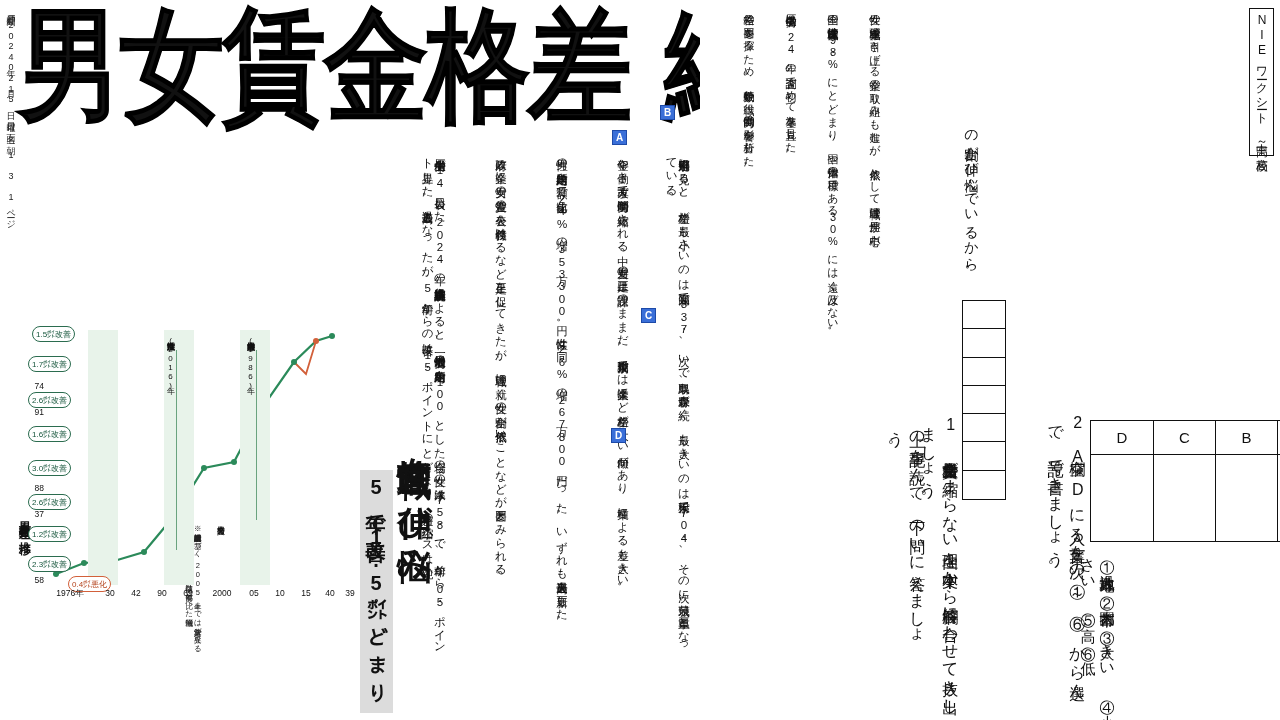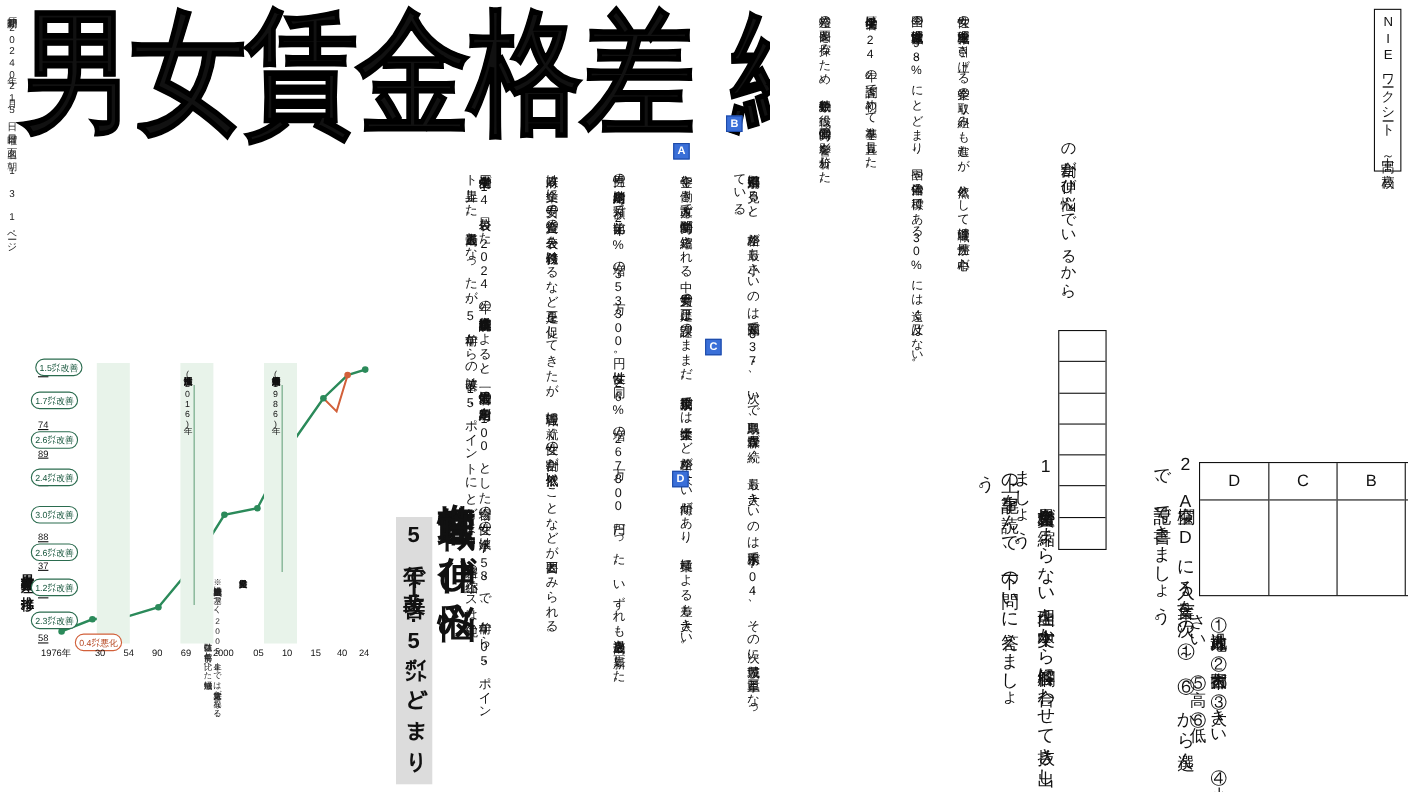--- a/index.html
+++ b/index.html
@@ -92,23 +92,23 @@
   .chart-legend {
     position:absolute; left:200px; top:190px;
     font-size:8px;
     writing-mode: vertical-rl; text-orientation: upright;
   }
   .plot { position:absolute; left:30px; top:0; width:300px; height:255px; }
   .yaxis {
     position:absolute; left:8px; top:0; height:255px; width:22px;
     font-size:8.5px;
   }
-  .yaxis span { position:absolute; right:0; transform:translateY(-50%);text-decoration:underline; }
+  .yaxis span { position:absolute; right:0; transform:translateY(-50%); }
   .xaxis {
-    position:absolute; left:21px; top:258px; width:300px; height:14px;
+    position:absolute; left:40px; top:258px; width:300px; height:14px;
     font-size:8.5px;
   }
   .xaxis span { position:absolute; transform:translateX(-50%); }
   .band { position:absolute; background:#e8f3ea; }
   .bubble {
     position:absolute;
     font-size:8px;
     border:1px solid #2b6c4f;
     border-radius:8px;
     background:#fff;
@@ -219,21 +219,21 @@
     <div class="chart">
 
       <div class="chart-title">男女賃金格差の推移</div>
       <div class="chart-note">※賃金構造基本統計調査に基づく。2005年までは算定方法が異なるため、グラフ上の数値は一部年前と比べた増減幅</div>
       <div class="chart-legend">男女賃金格差</div>
 
       <div class="yaxis">
         <span style="top:3%">78</span>
         <span style="top:12%">76</span>
         <span style="top:22%">74</span>
-        <span style="top:32%">89</span>
+        <span style="top:32%">91</span>
         <span style="top:42%">70</span>
         <span style="top:52%">68</span>
         <span style="top:62%">88</span>
         <span style="top:72%">37</span>
         <span style="top:82%">62</span>
         <span style="top:91%">60</span>
         <span style="top:98%">58</span>
       </div>
 
       <div class="plot">
@@ -262,44 +262,44 @@
         </svg>
 
         
         <div class="vline" style="left:132px;top:20px;height:200px"></div>
         <div class="vline" style="left:212px;top:20px;height:170px"></div>
 
         
         <div class="bubble" style="left:-12px;top:-4px">1.5㌽改善</div>
         <div class="bubble" style="left:-16px;top:26px">1.7㌽改善</div>
         <div class="bubble" style="left:-16px;top:62px">2.6㌽改善</div>
-        <div class="bubble" style="left:-16px;top:96px">2.4㌽改善</div>
+        <div class="bubble" style="left:-16px;top:96px">1.6㌽改善</div>
         <div class="bubble" style="left:-16px;top:130px">3.0㌽改善</div>
         <div class="bubble" style="left:-16px;top:164px">2.6㌽改善</div>
         <div class="bubble" style="left:-16px;top:196px">1.2㌽改善</div>
         <div class="bubble" style="left:-16px;top:226px">2.3㌽改善</div>
         <div class="bubble warn" style="left:24px;top:246px">0.4㌽悪化</div>
 
         
         <div class="annot" style="left:120px;top:6px;height:88px">女性活躍推進法施行(2016年)</div>
         <div class="annot" style="left:200px;top:6px;height:132px">男女雇用機会均等法施行(1986年)</div>
       </div>
 
       <div class="xaxis">
         <span style="left:16px">1976年</span>
         <span style="left:56px">30</span>
-        <span style="left:82px">54</span>
+        <span style="left:82px">42</span>
         <span style="left:108px">90</span>
         <span style="left:134px">69</span>
         <span style="left:168px">2000</span>
         <span style="left:200px">05</span>
         <span style="left:226px">10</span>
         <span style="left:252px">15</span>
         <span style="left:276px">40</span>
-        <span style="left:296px">24</span>
+        <span style="left:296px">39</span>
       </div>
     </div>
   </div>
 
   <div class="sheet">
 
     <div class="sheet-cols" style="left:0px;top:6px;width:180px">
       <div class="vt" style="height:700px;width:42px;font-size:11px">女性の管理職比率を引き上げる企業の取り組みも進むが、依然として管理職は男性が中心だ。</div>
       <div class="vt" style="height:700px;width:42px;font-size:11px">全国の女性管理職比率は9・8%にとどまり、国や自治体の目標である30%には遠く及ばない。</div>
       <div class="vt" style="height:700px;width:42px;font-size:11px">厚生労働省は、24年の調査で初めて基準を見直した。</div>

